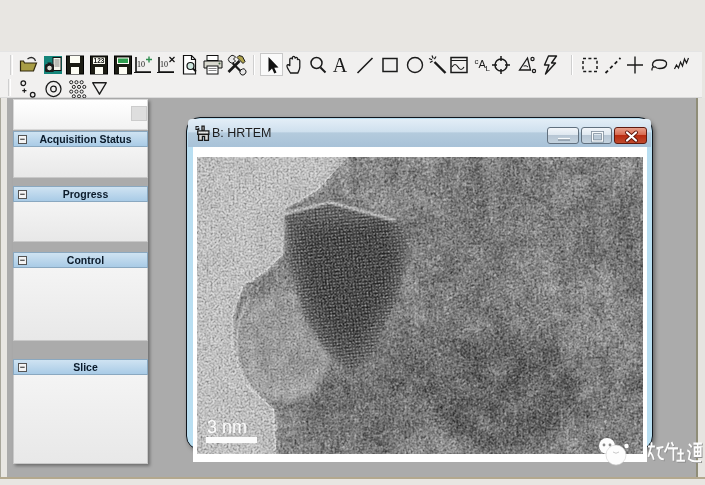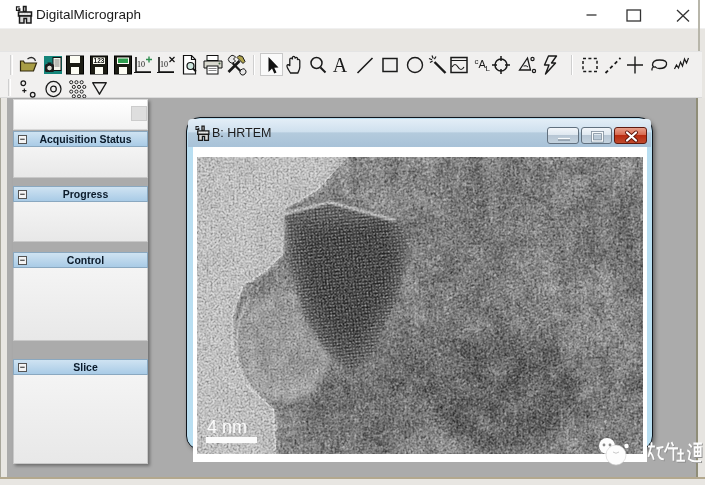--- a/index.html
+++ b/index.html
@@ -36,42 +36,20 @@
 #scaletext { position:absolute; left:10px; top:260px; font-size:18px; color:#fbfbfb; }
 
 #wm { position:absolute; left:593px; top:436px; width:128px; height:32px; }
 #rightstrip { position:absolute; left:696px; top:98px; width:9px; height:381px; background:#e6e4e0; border-left:2px solid #8f8d78; }
 #botline { position:absolute; left:0px; top:477px; width:705px; height:2px; background:#b3a88e; }
 #botstrip { position:absolute; left:0px; top:479px; width:705px; height:6px; background:#e8e6e2; }
 </style>
 </head>
 <body>
 <div id="app">
-  <div id="titlebar">
-    <svg class="dmicon" style="left:13px;top:4px" width="21" height="21" viewBox="0 0 21 21">
-      <g stroke="#1a1a1a" fill="none">
-        <path d="M6.8,2.8 h-3.3 v3.6 h3.3 v-1.5 h-1.6" stroke-width="1.2" fill="none"></path>
-        <path d="M10.5,2.5 h2.5 v5 h-2.5 z" stroke-width="1.5" fill="#d9d9d9"></path>
-        <path d="M5.5,8 h13 v4 h-13 z" stroke-width="1.5" fill="#d9d9d9"></path>
-        <path d="M6.5,12 v7 h4.5 v-4.5 h2.5 v4.5 h4.5 v-7 z" stroke-width="1.5" fill="#d9d9d9"></path>
-        <path d="M7,9.8 h11" stroke="#f6f6f6" stroke-width="1" stroke-dasharray="1.5 1.2"></path>
-      </g>
-    </svg>
-    <span class="ttext">DigitalMicrograph</span>
-    <svg class="winbtn" style="left:569px" width="30" height="29" viewBox="0 0 30 29">
-        <path d="M9.5,15 h10" stroke="#333" stroke-width="1.3"></path>
-      </svg>
-    <svg class="winbtn" style="left:611px" width="30" height="29" viewBox="0 0 30 29">
-        <rect x="8" y="10" width="13.5" height="11" stroke="#333" stroke-width="1.3" fill="none"></rect>
-      </svg>
-    <svg class="winbtn" style="left:660px" width="30" height="29" viewBox="0 0 30 29">
-        <path d="M9,10 l12,11.5 M21,10 l-12,11.5" stroke="#333" stroke-width="1.3"></path>
-      </svg>
-  <div style="position:absolute;left:698px;top:0;width:2px;height:98px;background:#b8b6aa"></div>
-    </div>
   <div id="toolbar1">
     <div style="position:absolute;left:10px;top:3px;width:3px;height:20px;border-left:1px solid #cfcfcf;border-right:1px solid #fff"></div>
     <svg class="tbi" style="left:17px" width="21" height="24" viewBox="0 0 21 24">
       <path d="M2,8 L2,18 L15,18 L18,10 L6,10 L5,8 Z" fill="#a89d45" stroke="#30280e" stroke-width="1.2"></path>
       <path d="M9,6 q4,-3 7,0 l1,2" fill="none" stroke="#2a2a2a" stroke-width="1.3"></path>
     </svg>
     <svg class="tbi" style="left:41px" width="20" height="24" viewBox="0 0 20 24">
       <rect x="1" y="3" width="18" height="18" fill="#15857a"></rect>
       <rect x="10" y="4.5" width="8" height="13" fill="#f5f5ec" stroke="#111" stroke-width="1"></rect>
       <path d="M11.5,7 h5 M11.5,9 h5 M11.5,11 h5 M11.5,13 h5" stroke="#666" stroke-width="0.8"></path>
@@ -371,21 +349,21 @@
 
             <path d="M88,55 L133,43 L198,61 L211,83 L203,135 L175,196 L154,216 L128,192 L108,160 L92,105 Z" fill="#5a5a5a" filter="url(#fblur3)"></path>
             <path d="M100,65 L190,62 L203,95 L193,140 L165,190 L150,200 L125,178 L108,135 L98,90 Z" fill="#404040" filter="url(#fblur3)"></path>
             <path d="M110,75 L185,70 L196,100 L185,140 L160,182 L138,172 L118,140 L108,100 Z" fill="#2e2e2e" filter="url(#fblur3)"></path>
             <path d="M88,55 L133,43 L198,61 L211,83 L203,135 L175,196 L154,216 L128,192 L108,160 L92,105 Z" fill="url(#fringe)" opacity="0.9"></path>
             <path d="M86,57 L133,45 L198,63" fill="none" stroke="#e8e8e8" stroke-width="3" filter="url(#fblur1)" opacity="0.9"></path>
 
             <rect x="0" y="0" width="446" height="297" filter="url(#fgrain)" opacity="0.9"></rect>
             <rect x="0" y="0" width="446" height="297" filter="url(#fgrainw)" opacity="0.85"></rect>
           </svg>
-          <div id="scaletext">4 nm</div>
+          <div id="scaletext">3 nm</div>
           <div id="scalebar"></div>
         </div>
       </div>
     </div>
   </div>
 </div>
 <div id="rightstrip"></div>
 <div style="position:absolute;left:0px;top:98px;width:1px;height:379px;background:#a8a69a"></div>
 <div id="botline"></div>
 <div id="botstrip"></div>

